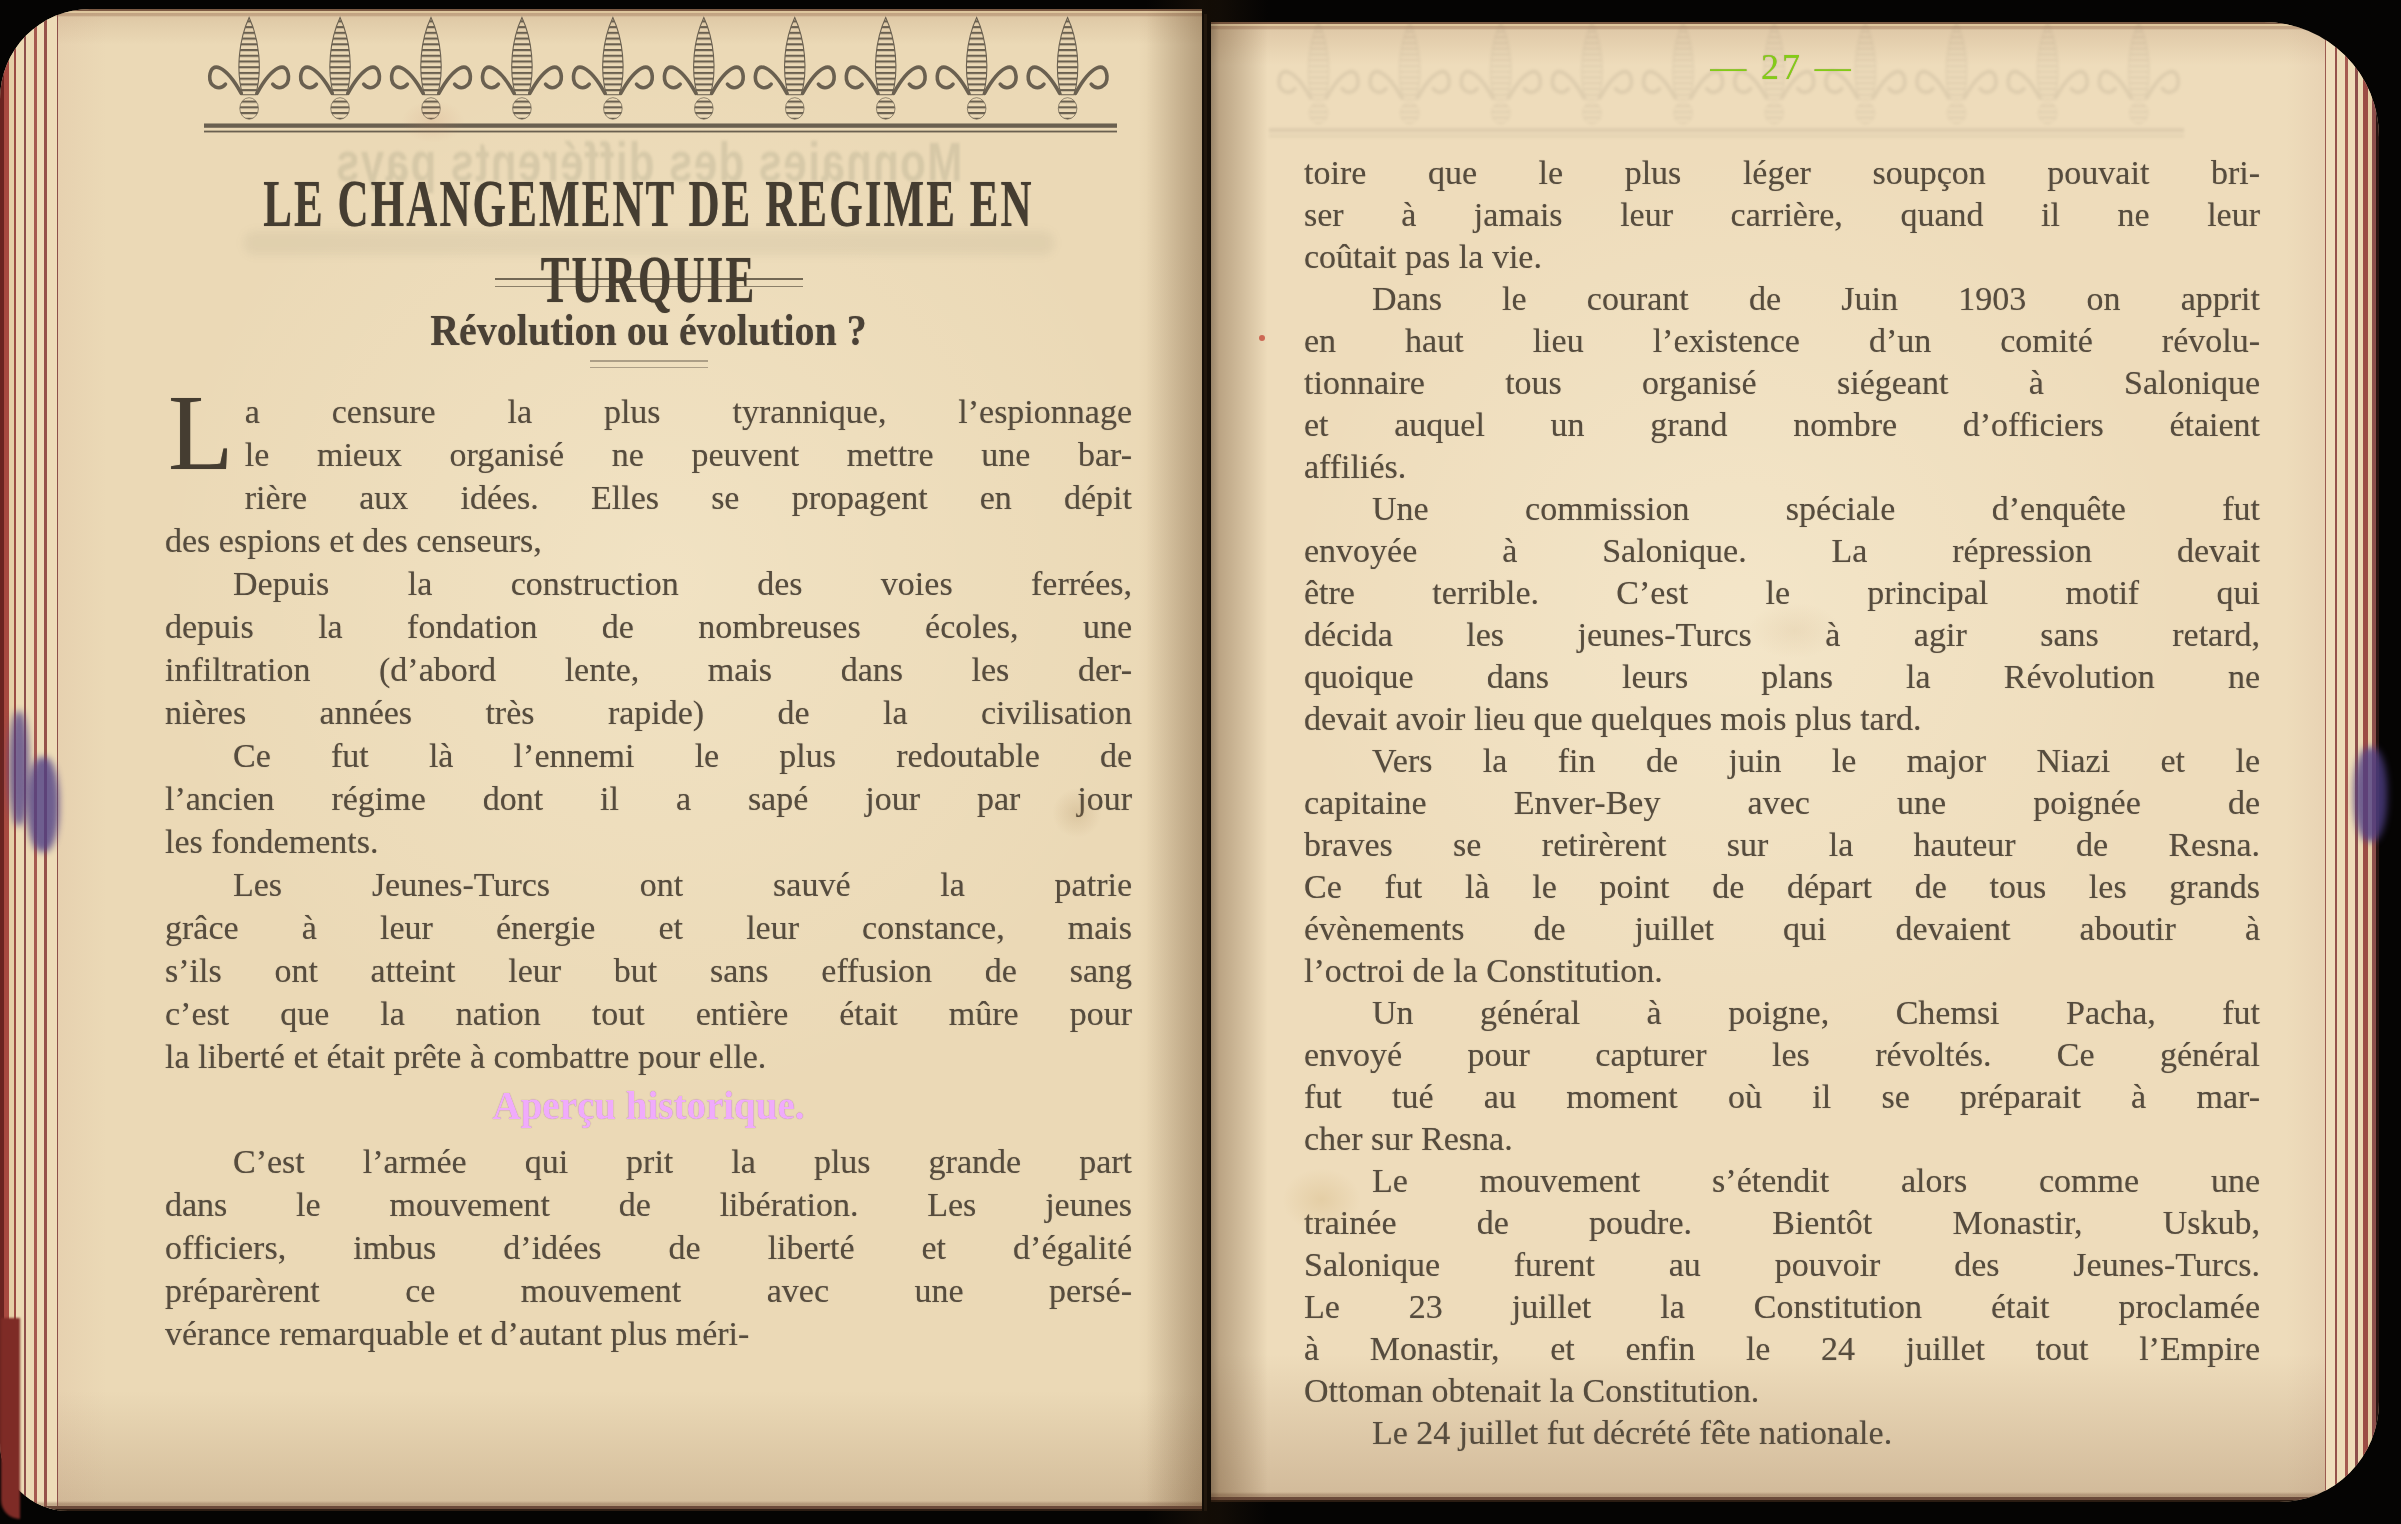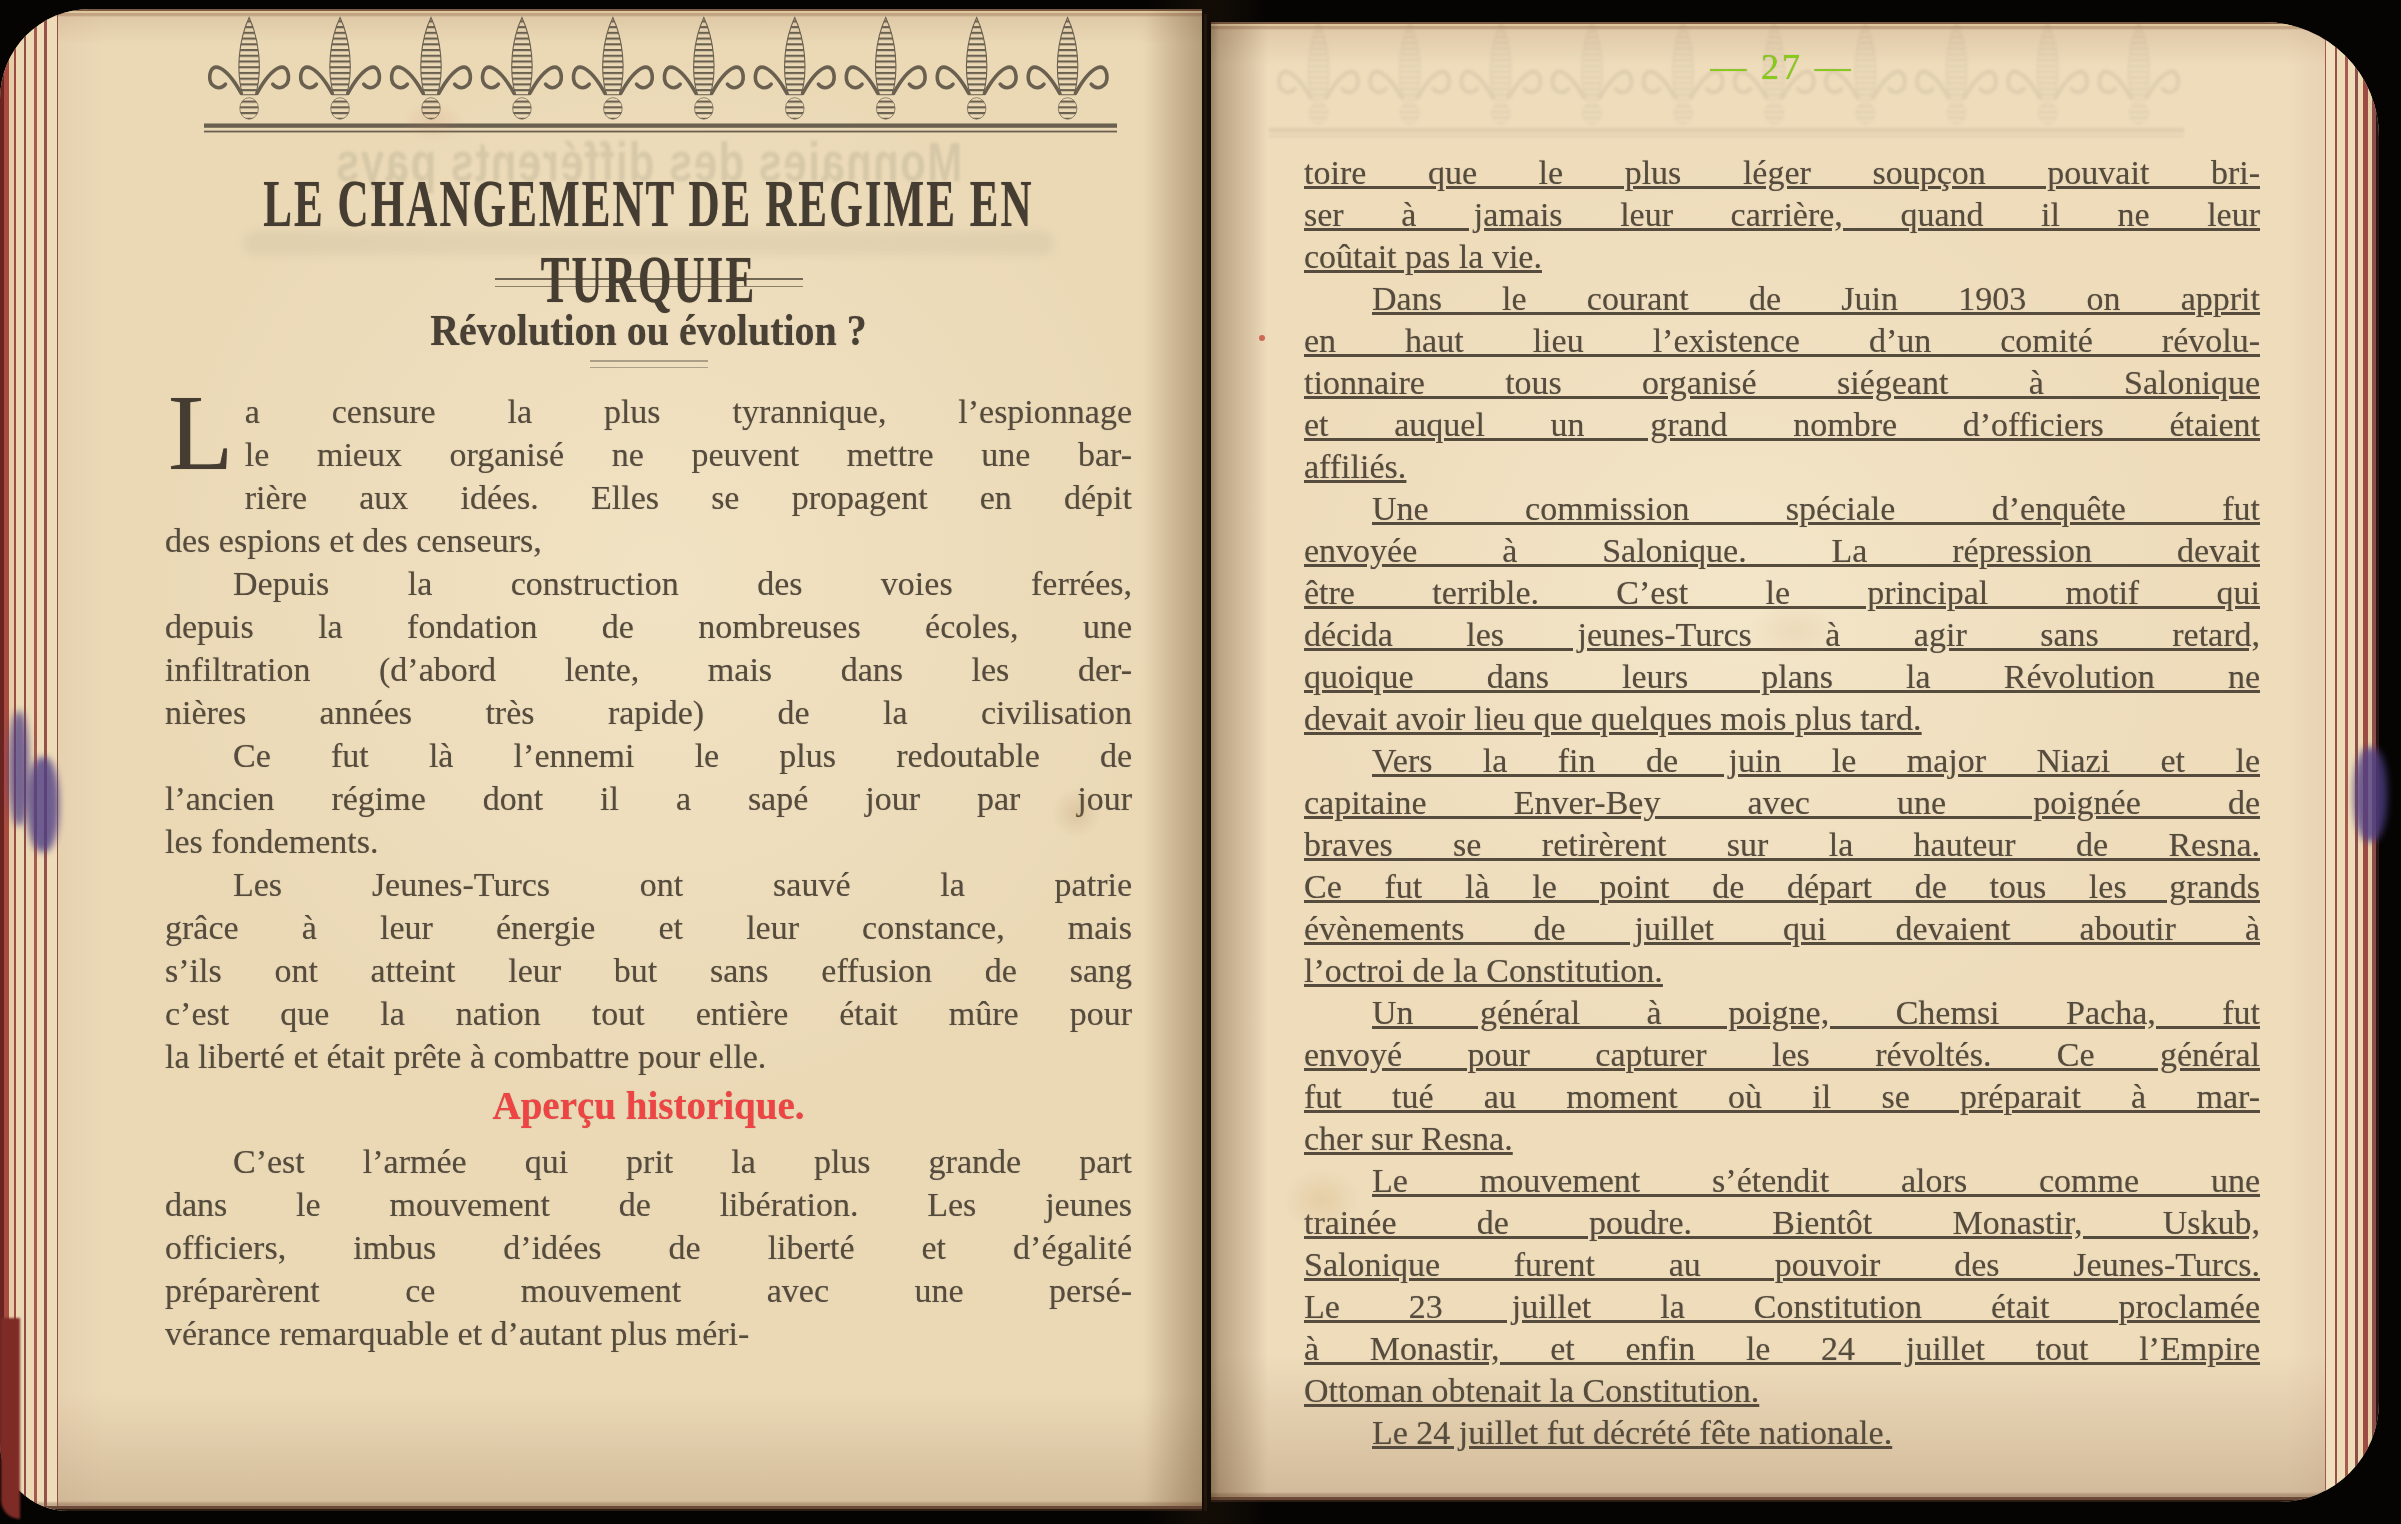--- a/index.html
+++ b/index.html
@@ -56,28 +56,28 @@
   .double-rule{position:absolute;left:165px;top:278px;width:967px;}
   .double-rule i{display:block;margin:0 auto;width:308px;height:6.4px;
     border-top:2.9px solid rgba(74,65,50,.75);border-bottom:1.4px solid rgba(74,65,50,.6);}
   .subtitle{position:absolute;left:165px;top:304px;width:967px;text-align:center;
     font-weight:700;font-size:40px;color:#4a4136;transform:scaleY(1.1);transform-origin:50% 0;}
   .subtitle-rule{position:absolute;left:165px;top:360px;width:967px;opacity:.4;}
   .subtitle-rule i{display:block;margin:0 auto;width:118px;height:5px;
     border-top:2.1px solid #4a4136;border-bottom:1.4px solid #4a4136;}
 
   .body-left{position:absolute;left:165px;top:390px;width:967px;font-size:34px;line-height:43px;}
-  .body-right{position:absolute;left:1304px;top:152px;width:956px;font-size:34px;line-height:42px;text-decoration:underline;}
+  .body-right{position:absolute;left:1304px;top:152px;width:956px;font-size:34px;line-height:42px;}
   .para{margin:0;}
   .line{display:block;text-align:justify;text-align-last:justify;white-space:normal;}
   .line.last{text-align-last:left;}
   .para.ind .line.first{text-indent:68px;}
   .dropcap{float:left;font-size:107px;line-height:72px;height:83px;
     padding:7.2px 11.5px 0 2.9px;color:#453d31;text-shadow:0 0 0.7px rgba(60,52,40,.6);}
-  .section-heading{margin:5.7px 0 13px;text-align:center;font-weight:700;font-size:39px;color:#ef4444;}
+  .section-heading{margin:5.7px 0 13px;text-align:center;font-weight:700;font-size:39px;color:#f0abfc;}
   .page-number{position:absolute;left:1304px;top:46px;width:956px;text-align:center;
     font-size:36px;letter-spacing:2.9px;color:#84cc16;}
 
   
   .ornament{position:absolute;left:204px;top:14.3px;width:913px;height:123px;}
   .ornament svg{display:block;width:100%;height:100%;}
   .ghost-ornament{position:absolute;left:1268px;top:18.6px;width:917px;height:122px;
     opacity:.12;filter:blur(1.4px);transform:scaleX(-1);}
   .ghost-ornament svg{display:block;width:100%;height:100%;}
 

